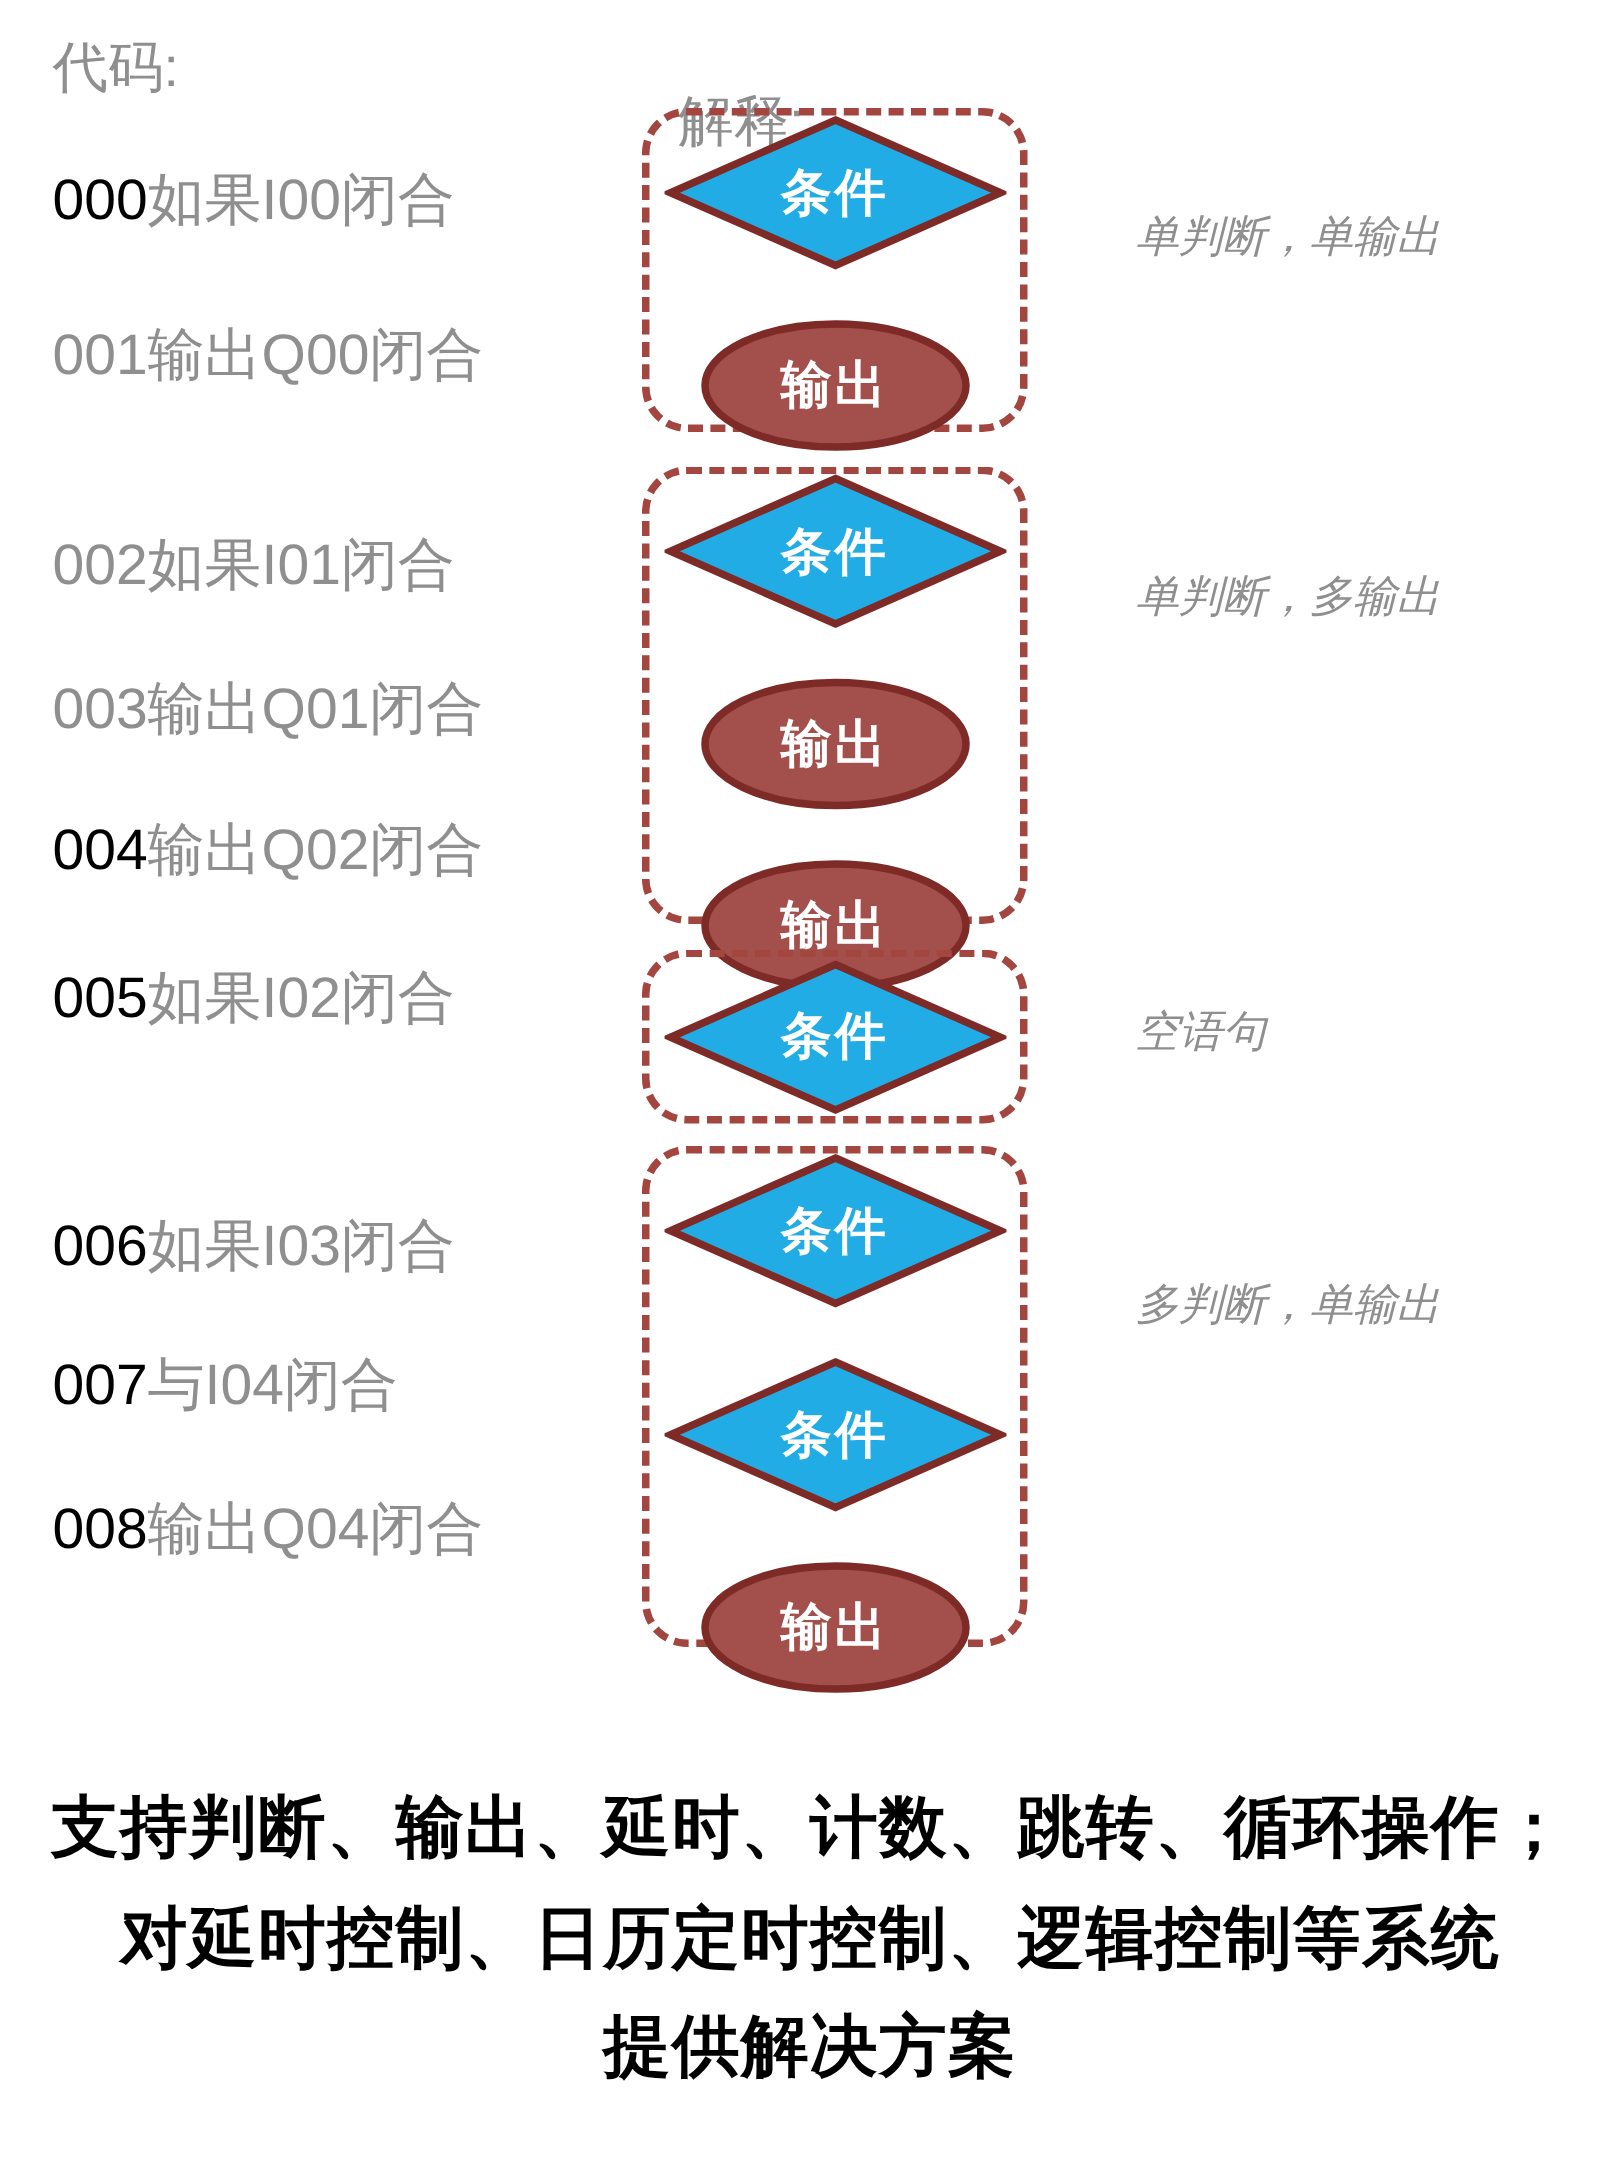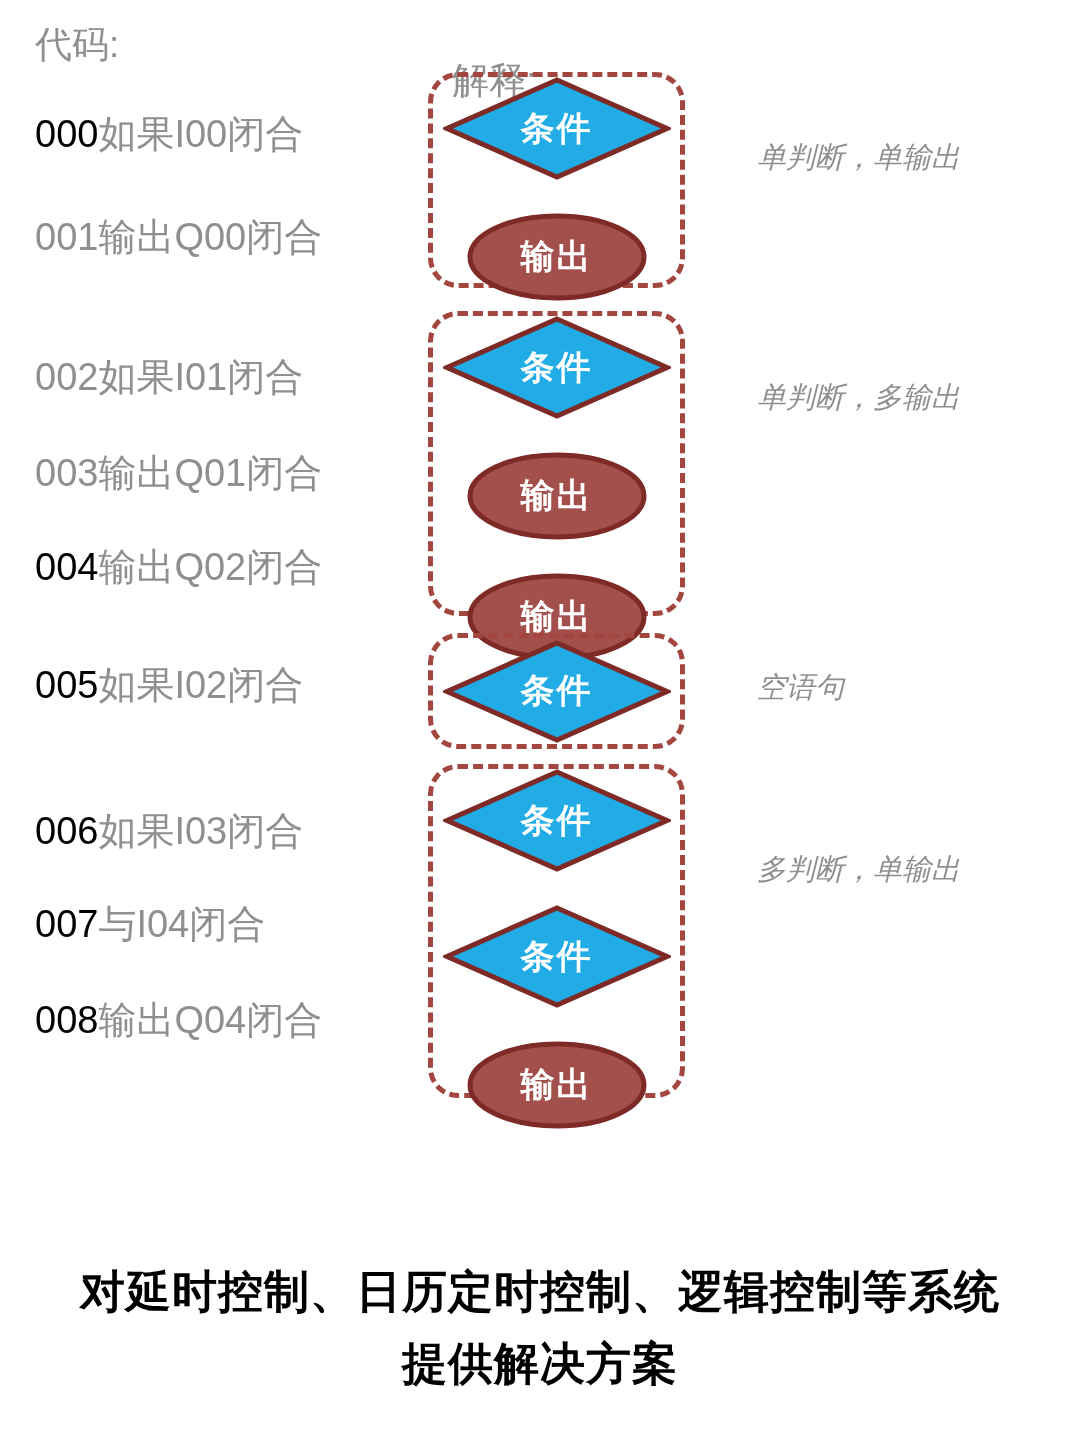--- a/index.html
+++ b/index.html
@@ -45,21 +45,21 @@
 <div class="page" style="--gray: #8f8f8f; --black: #000000; --dash: #A2463F; --shapetext: #FFFFFF;">
   <div class="hdr hdr-code">代码:</div>
   <div class="hdr hdr-explain">解释:</div>
 
   <div id="code-col">
       <div class="code-line" style="top:113px"><span class="num num-black">000</span><span class="code-text">如果I00闭合</span></div>
       <div class="code-line" style="top:216px"><span class="num num-gray">001</span><span class="code-text">输出Q00闭合</span></div>
       <div class="code-line" style="top:356px"><span class="num num-gray">002</span><span class="code-text">如果I01闭合</span></div>
       <div class="code-line" style="top:452px"><span class="num num-gray">003</span><span class="code-text">输出Q01闭合</span></div>
       <div class="code-line" style="top:546px"><span class="num num-black">004</span><span class="code-text">输出Q02闭合</span></div>
-      <div class="code-line" style="top:664px"><span class="num num-black">005</span><span class="code-text">如果I02闭合</span></div>
+      <div class="code-line" style="top:645px"><span class="num num-black">005</span><span class="code-text">如果I02闭合</span></div>
       <div class="code-line" style="top:810px"><span class="num num-black">006</span><span class="code-text">如果I03闭合</span></div>
       <div class="code-line" style="top:903px"><span class="num num-black">007</span><span class="code-text">与I04闭合</span></div>
       <div class="code-line" style="top:999px"><span class="num num-black">008</span><span class="code-text">输出Q04闭合</span></div>
     </div>
   <div id="diagram-col">
       <div class="gbox" style="top:72px;height:216px">
         <div class="shape">
           <svg width="228" height="103" viewBox="0 0 228 103">
             <polygon points="114,3 224,51.5 114,100 4,51.5" fill="#21ACE5" stroke="#7E2B28" stroke-width="5"></polygon>
           </svg>
@@ -121,15 +121,16 @@
         </div>
       </div>
     </div>
   <div id="labels-col">
       <div class="glabel" style="top:138px">单判断，单输出</div>
       <div class="glabel" style="top:378px">单判断，多输出</div>
       <div class="glabel" style="top:668px">空语句</div>
       <div class="glabel" style="top:850px">多判断，单输出</div>
     </div>
 
+  <div class="footer-line" style="top:1188px">支持判断、输出、延时、计数、跳转、循环操作；</div>
   <div class="footer-line" style="top:1262px">对延时控制、日历定时控制、逻辑控制等系统</div>
   <div class="footer-line" style="top:1334px">提供解决方案</div>
 </div>
 
 </body></html>

